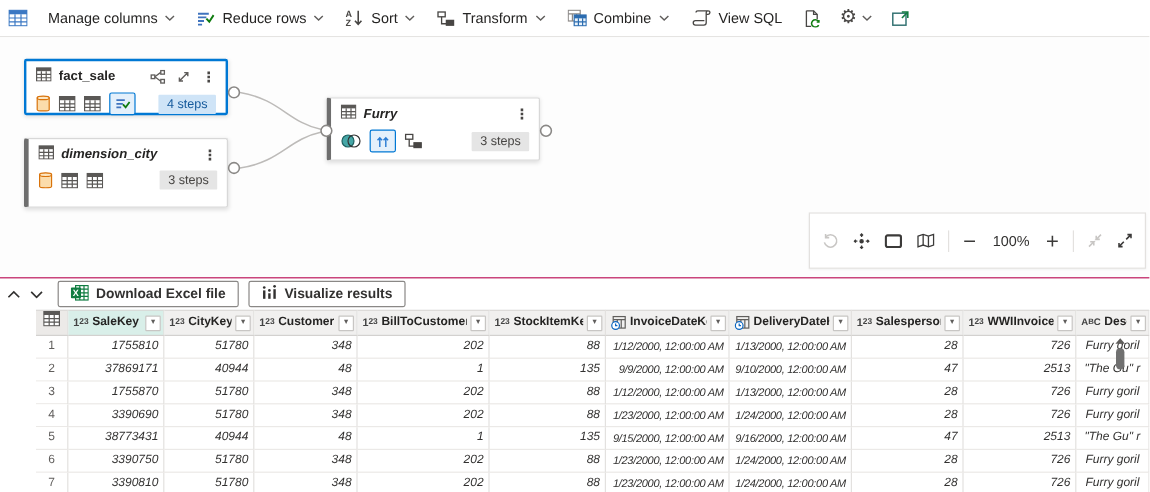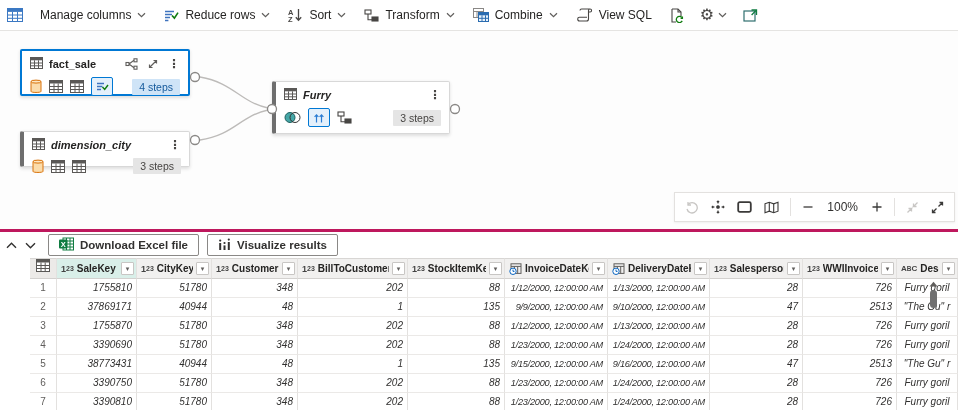--- a/index.html
+++ b/index.html
@@ -9,42 +9,42 @@
   
   .toolbar { height:31px; display:flex; align-items:center; gap:2px; padding:0 0;
     border-bottom:1px solid #e5e4e2; background:#fff; }
   .tb-item { display:flex; align-items:center; gap:6px; border:none; background:transparent;
     font:12px "Liberation Sans",sans-serif; color:#252423; padding:4px 8px; cursor:pointer; }
   .tb-item .icn { display:flex; align-items:center; }
   .chev svg { display:block; }
   .tb-icon-btn { display:flex; align-items:center; gap:4px; border:none; background:transparent; padding:4px 7px; cursor:pointer; }
 
   
-  .canvas { position:relative; height:201px; background:#fdfdfd; border-bottom:3px solid #be185d; }
+  .canvas { position:relative; height:201px; background:#fdfdfd; border-bottom:1px solid #be185d; }
   .connector-layer { position:absolute; left:0; top:0; pointer-events:none; z-index:6; }
   .node { position:absolute; background:#fff; border:1px solid #d8d8d8; border-radius:2px;
     box-shadow:0 1.2px 3.6px rgba(0,0,0,.12); z-index:3; }
   .node.accent-bar { border-left:4px solid #6e6e6e; }
   .node.selected { border:2px solid #0078d4; }
   .node-title { display:flex; align-items:center; gap:6px; padding:4px 8px 1px 8px; }
   .node-name { font-size:11px; font-weight:bold; color:#252423; white-space:nowrap; }
   .node-name.it { font-style:italic; }
   .node-actions { margin-left:auto; display:flex; align-items:center; gap:9px; color:#605e5c; }
   .node-actions span { display:flex; cursor:pointer; }
   .kebab { font-size:12px; font-weight:bold; color:#484644; letter-spacing:0; line-height:10px; }
   .node-steps { display:flex; align-items:center; gap:7px; padding:3px 8px 4px 8px; }
   .step-icn { display:flex; cursor:pointer; }
   .step-box { display:flex; align-items:center; justify-content:center; width:22px; height:19px;
     border:1px solid #0078d4; background:#e4f0fb; border-radius:2px; cursor:pointer; }
   .steps-badge { margin-left:auto; font-size:10.5px; padding:2px 7px; border-radius:1px; cursor:pointer; }
   .steps-badge.blue { background:#cfe4f7; color:#155a9c; }
   .steps-badge.gray { background:#e5e5e5; color:#474543; }
 
   
-  .zoombar { position:absolute; right:3px; bottom:7px; height:30px; display:flex; align-items:center;
+  .zoombar { position:absolute; right:3px; bottom:7px; height:47px; display:flex; align-items:center;
     background:#fff; border:1px solid #e3e1df; box-shadow:0 1px 2px rgba(0,0,0,.06); padding:0 4px; z-index:8; }
   .zb-btn { border:none; background:transparent; padding:3px 6px; display:flex; align-items:center; cursor:pointer; color:#3b3a39; }
   .zb-sep { width:1px; height:18px; background:#e3e1df; margin:0 5px; }
   .zb-pct { font-size:12px; color:#323130; padding:0 7px; }
   .zb-glyph { font-size:14px; color:#3b3a39; line-height:14px; }
 
   
   .results-bar { height:26px; display:flex; align-items:center; gap:8px; padding:0 6px; background:#fff; }
   .panel-chevrons { display:flex; gap:8px; align-items:center; margin-right:4px; }
   .panel-chevrons span { display:flex; cursor:pointer; }
@@ -245,21 +245,21 @@
       <span class="step-box">
           <svg width="13" height="12" viewBox="0 0 13 12" fill="none">
             <path d="M1 2.5h7 M1 5.5h5.4 M1 8.5h4" stroke="#3f73be" stroke-width="1.5"></path>
             <path d="M6.5 6l2.2 2.4L12 4" stroke="#107c10" stroke-width="1.5"></path>
           </svg>
         </span>
       <span class="steps-badge blue">4 steps</span>
     </div>
   </div>
 
-  <div class="node accent-bar" style="left:20px; top:100px; width:170px; height:36px;">
+  <div class="node accent-bar" style="left:20px; top:84px; width:170px; height:58px;">
     <div class="node-title">
       <span><svg width="13" height="12" viewBox="0 0 13 12">
             <rect x="0.5" y="0.5" width="12" height="11" fill="#fff" stroke="#5a5856"></rect>
             <rect x="0.5" y="0.5" width="12" height="2.8" fill="#5a5856"></rect>
             <path d="M0.5 6H12.5 M0.5 8.8H12.5 M4.5 3.3V11.5 M8.5 3.3V11.5" stroke="#5a5856" fill="none"></path>
           </svg></span>
       <span class="node-name it">dimension_city</span>
       <span class="node-actions">
         <span class="kebab">⋮</span>
       </span>

